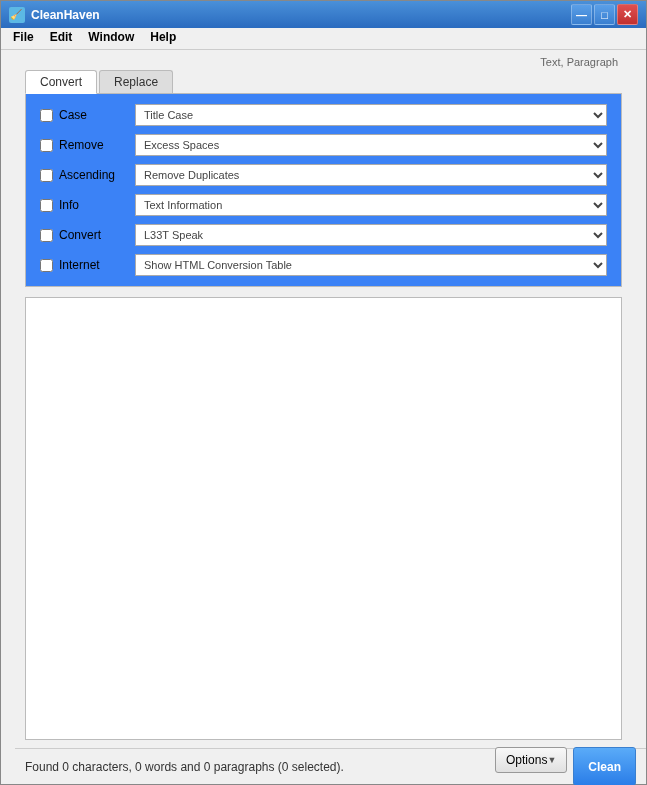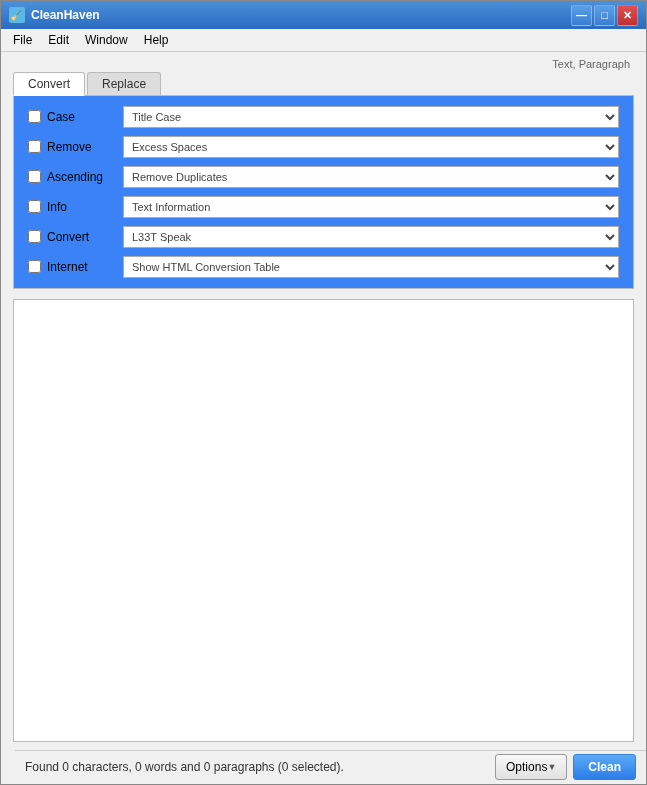--- a/index.html
+++ b/index.html
@@ -74,39 +74,40 @@
       background: linear-gradient(to bottom, #e05050, #c03030);
       border-color: rgba(255,255,255,0.3);
     }
 
     
     .menu-bar {
       background: #f0f0f0;
       border-bottom: 1px solid #ccc;
       height: 24px;
       display: flex;
-      align-items: center;
+      align-items: flex-start;
       padding: 0 4px;
+      font-weight: bold;
     }
 
     .menu-item {
       padding: 2px 8px;
       cursor: pointer;
       font-size: 12px;
       color: #000;
       border-radius: 2px;
     }
 
     
     .main-content {
       flex: 1;
       background: #f0f0f0;
       display: flex;
       flex-direction: column;
-      padding: 4px 12px;
+      padding: 4px 24px;
     }
 
     
     .context-label {
       text-align: right;
       color: #666;
       font-size: 11px;
       padding: 2px 4px 2px 0;
     }
 
@@ -224,21 +225,21 @@
       font-size: 12px;
       border: 1px solid #999;
       background: linear-gradient(to bottom, #f8f8f8, #e0e0e0);
       cursor: pointer;
       border-radius: 3px;
       display: flex;
       align-items: center;
     }
 
     .btn-clean {
-      height: 26px;
+      height: 39px;
       padding: 0 14px;
       font-size: 12px;
       border: 1px solid #3a7fce;
       background: linear-gradient(to bottom, #5aabf8, #2a7de8);
       color: white;
       cursor: pointer;
       border-radius: 3px;
       font-weight: bold;
     }
 

